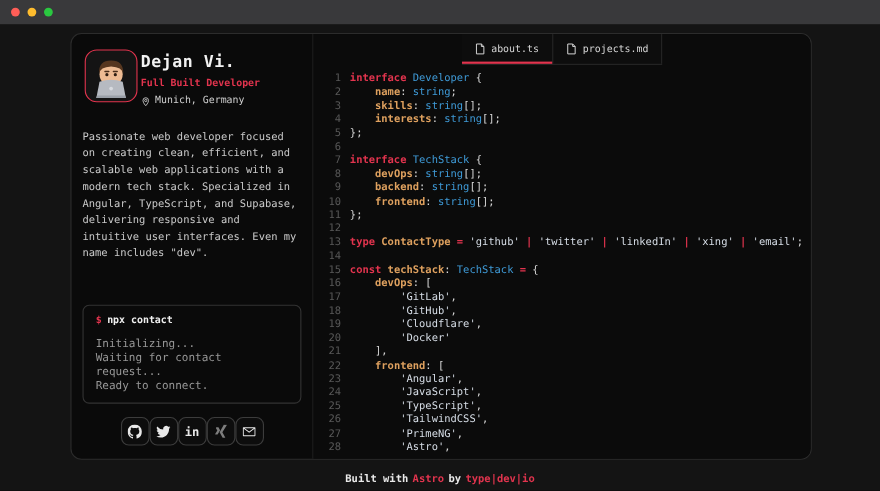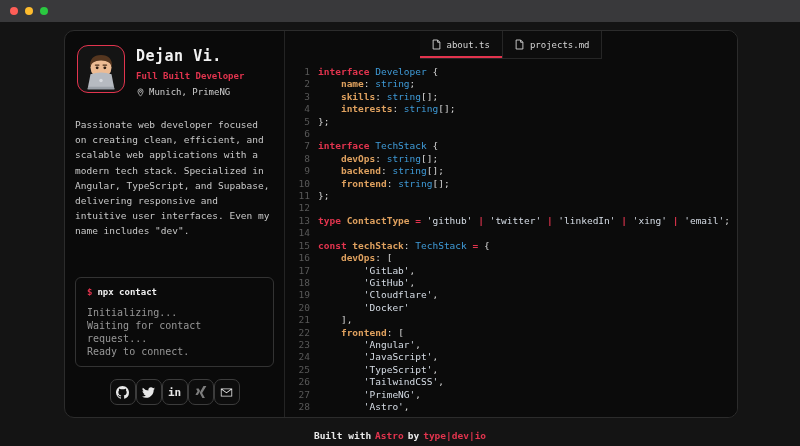--- a/index.html
+++ b/index.html
@@ -12,21 +12,21 @@
   body{background:var(--pagebg);font-family:"DejaVu Sans Mono","Liberation Mono",monospace;color:#e6e6e6;}
   
   .titlebar{height:22px;background:#39393b;display:flex;align-items:center;padding-left:10px;gap:7px;}
   .dot{width:8px;height:8px;border-radius:50%;display:inline-block;}
   
   .stage{position:relative;height:424px;}
   .card{position:absolute;left:64px;top:8px;width:674px;height:388px;background:var(--cardbg);
         border:1px solid var(--border);border-radius:10px;display:flex;overflow:hidden;}
   
   .sidebar{width:220px;border-right:1px solid var(--softborder);padding:12px 10px 10px 10px;display:flex;flex-direction:column;}
-  .profile{display:flex;gap:11px;margin:2px 0 4px 2px;}
+  .profile{display:flex;gap:3px;margin:2px 0 4px 2px;}
   .avatar{width:48px;height:48px;border:1.5px solid var(--accent);border-radius:11px;overflow:hidden;background:#141414;flex:none;}
   .avatar svg{width:100%;height:100%;display:block;}
   .pinfo h1{font-size:15px;font-weight:bold;letter-spacing:.5px;color:#f2f2f2;margin-top:2px;}
   .role{font-size:9px;font-weight:bold;color:var(--accent);margin-top:6px;}
   .loc{font-size:9px;color:#cfcfcf;margin-top:6px;display:flex;align-items:center;gap:4px;}
   .loc svg{width:9px;height:9px;stroke:#cfcfcf;fill:none;stroke-width:1.4;}
   .bio{font-size:9.5px;line-height:15.2px;color:#c9c9c9;margin-top:16px;white-space:pre-line;}
   .spacer{flex:1;}
   .terminal{border:1px solid #333;border-radius:6px;padding:9px 11px 8px 11px;margin-bottom:12px;}
   .cmd{font-size:9px;font-weight:bold;margin-bottom:9px;}
@@ -82,21 +82,21 @@
           </svg>
         </div>
         <div class="pinfo">
           <h1>Dejan Vi.</h1>
           <div class="role">Full Built Developer</div>
           <div class="loc">
             <svg viewBox="0 0 16 16">
               <path d="M8 1.5a4.5 4.5 0 0 0-4.5 4.5C3.5 9.5 8 14.5 8 14.5s4.5-5 4.5-8.5A4.5 4.5 0 0 0 8 1.5z"></path>
               <circle cx="8" cy="6" r="1.8"></circle>
             </svg>
-            <span>Munich, PrimeNG</span>
+            <span>Munich, Germany</span>
           </div>
         </div>
       </div>
 
       <p class="bio">Passionate web developer focused on creating clean, efficient, and scalable web applications with a modern tech stack. Specialized in Angular, TypeScript, and Supabase, delivering responsive and intuitive user interfaces. Even my name includes "dev".</p>
 
       <div class="spacer"></div>
 
       <div class="terminal">
         <div class="cmd">

